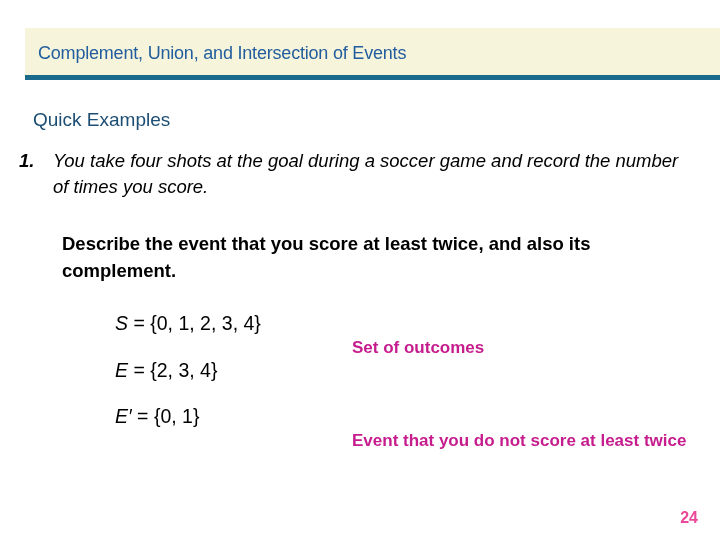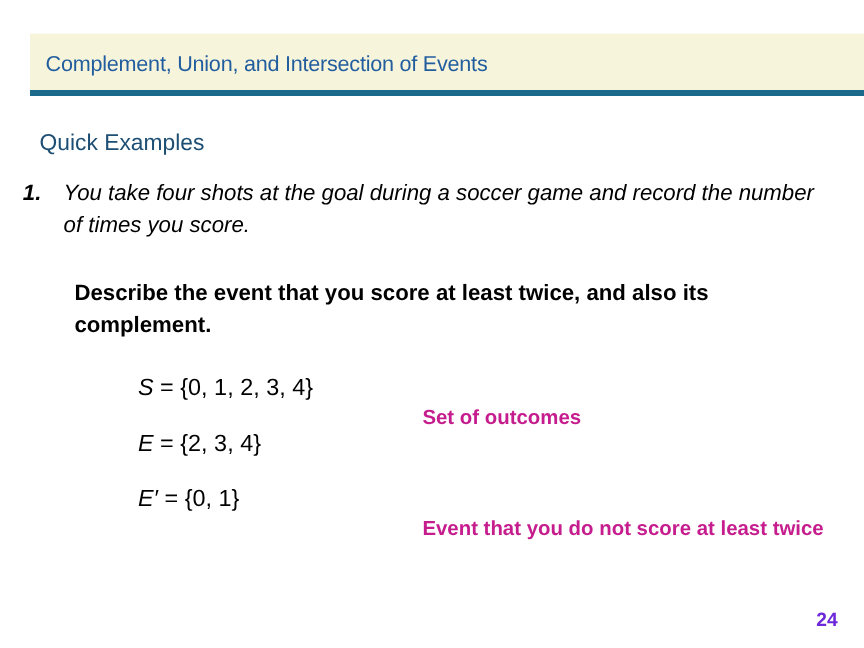--- a/index.html
+++ b/index.html
@@ -129,21 +129,21 @@
   }
 
   
   #page-number {
     position: absolute;
     right: 22px;
     top: 508px;
     font-size: 16px;
     line-height: 20px;
     font-weight: bold;
-    color: #6d28d9;
+    color: #ec4899;
   }
 </style>
 </head>
 <body>
 
 <div id="title-banner"></div>
 <div id="title-banner-underline"></div>
 <div id="slide-title">Complement, Union, and Intersection of Events</div>
 
 <div id="quick-examples-heading">Quick Examples</div>

